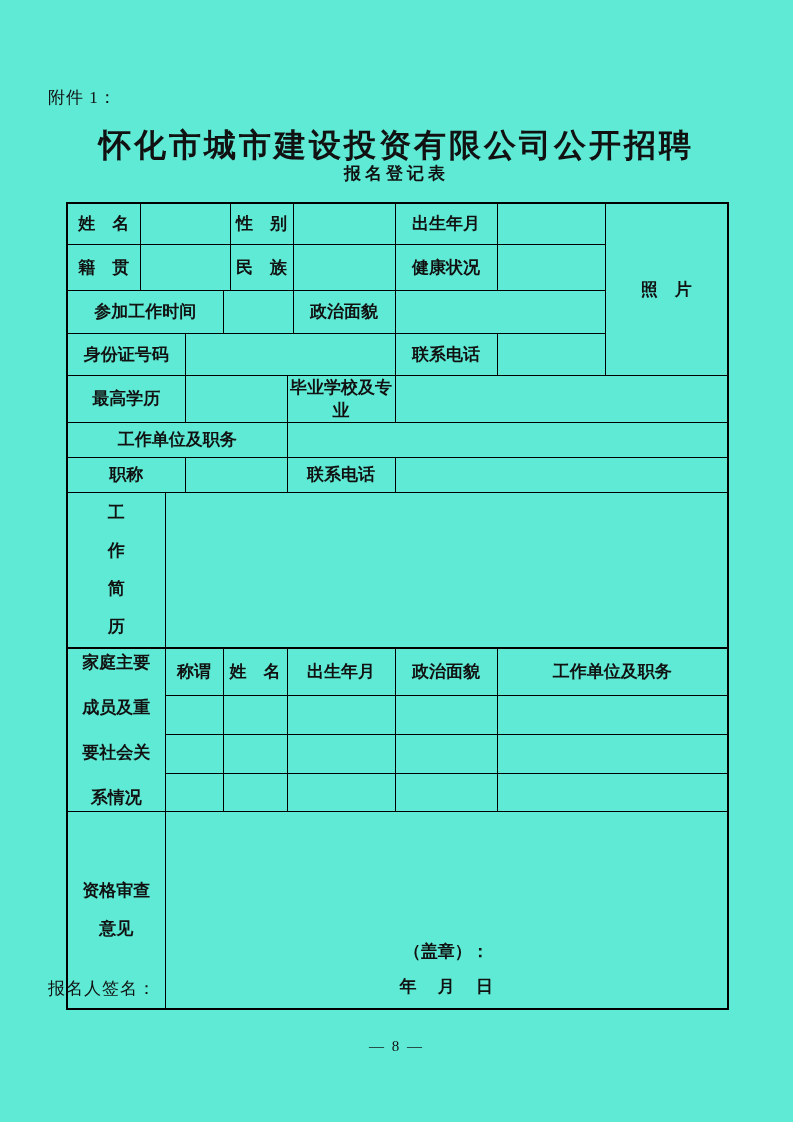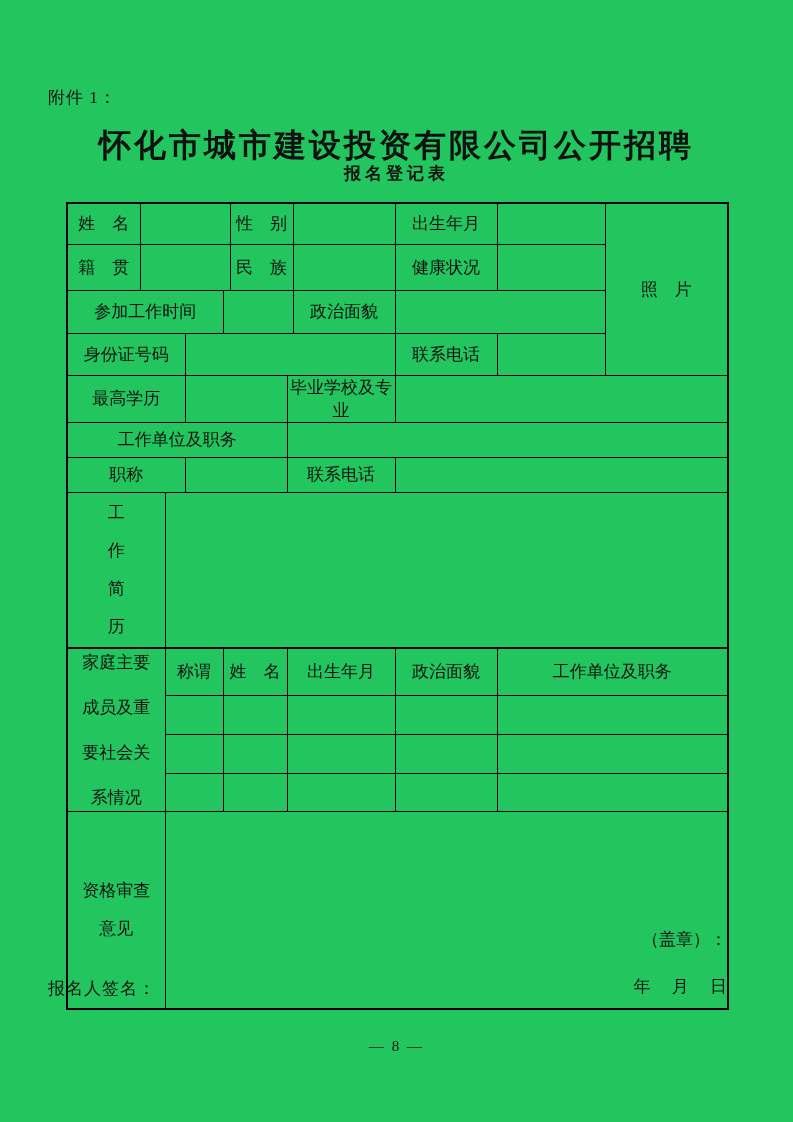--- a/index.html
+++ b/index.html
@@ -1,19 +1,19 @@
 <!DOCTYPE html>
 <html><head>
 <meta charset="utf-8">
 <style>
   html,body{margin:0;padding:0;background:#ffffff;}
   .page{
     position:relative;
     width:793px;height:1122px;
-    background:#22c55e;
+    background:#5eead4;
     color:#111;
     font-family:"Liberation Serif","DejaVu Serif",serif;
     overflow:hidden;
   }
   .attachment{
     position:absolute;left:48px;top:86px;
     font-size:17px;letter-spacing:1px;
   }
   .title1{
     position:absolute;left:0;top:124px;width:793px;
@@ -25,20 +25,21 @@
     position:absolute;left:0;top:162px;width:793px;
     text-align:center;
     font-family:"Liberation Sans","DejaVu Sans",sans-serif;
     font-weight:bold;font-size:17px;letter-spacing:4px;
   }
   table.form{
     position:absolute;left:66px;top:202px;
     border-collapse:collapse;table-layout:fixed;
     width:661px;
     border:2px solid #000;
+    font-weight:bold;
   }
   table.form td{
     border:1px solid #000;
     text-align:center;vertical-align:middle;
     font-size:17px;padding:0;overflow:hidden;
   }
   tr.r1{height:41px}
   tr.r2{height:46px}
   tr.r3{height:43px}
   tr.r4{height:42px}
@@ -53,22 +54,22 @@
   tr.r13{height:156px}
   tr.r9 td{border-top:2px solid #000;}
   .vstack{
     display:flex;flex-direction:column;align-items:center;justify-content:center;
     line-height:1;
   }
   .resume-label{gap:21px;height:150px;}
   .family-label{gap:28px;height:150px;}
   .review-label{gap:21px;height:150px;justify-content:center;}
   .seal-box{
-    display:flex;flex-direction:column;align-items:flex-end;justify-content:flex-end;
-    height:196px;gap:24px;box-sizing:border-box;padding-bottom:10px;
+    display:flex;flex-direction:column;align-items:center;justify-content:flex-end;
+    height:196px;gap:12px;box-sizing:border-box;padding-bottom:10px;
   }
   .signature{
     position:absolute;left:48px;top:977px;
     font-size:17px;letter-spacing:1px;
   }
   .footer{
     position:absolute;left:0;top:1038px;width:793px;
     text-align:center;font-size:15px;letter-spacing:2px;
   }
 </style>

